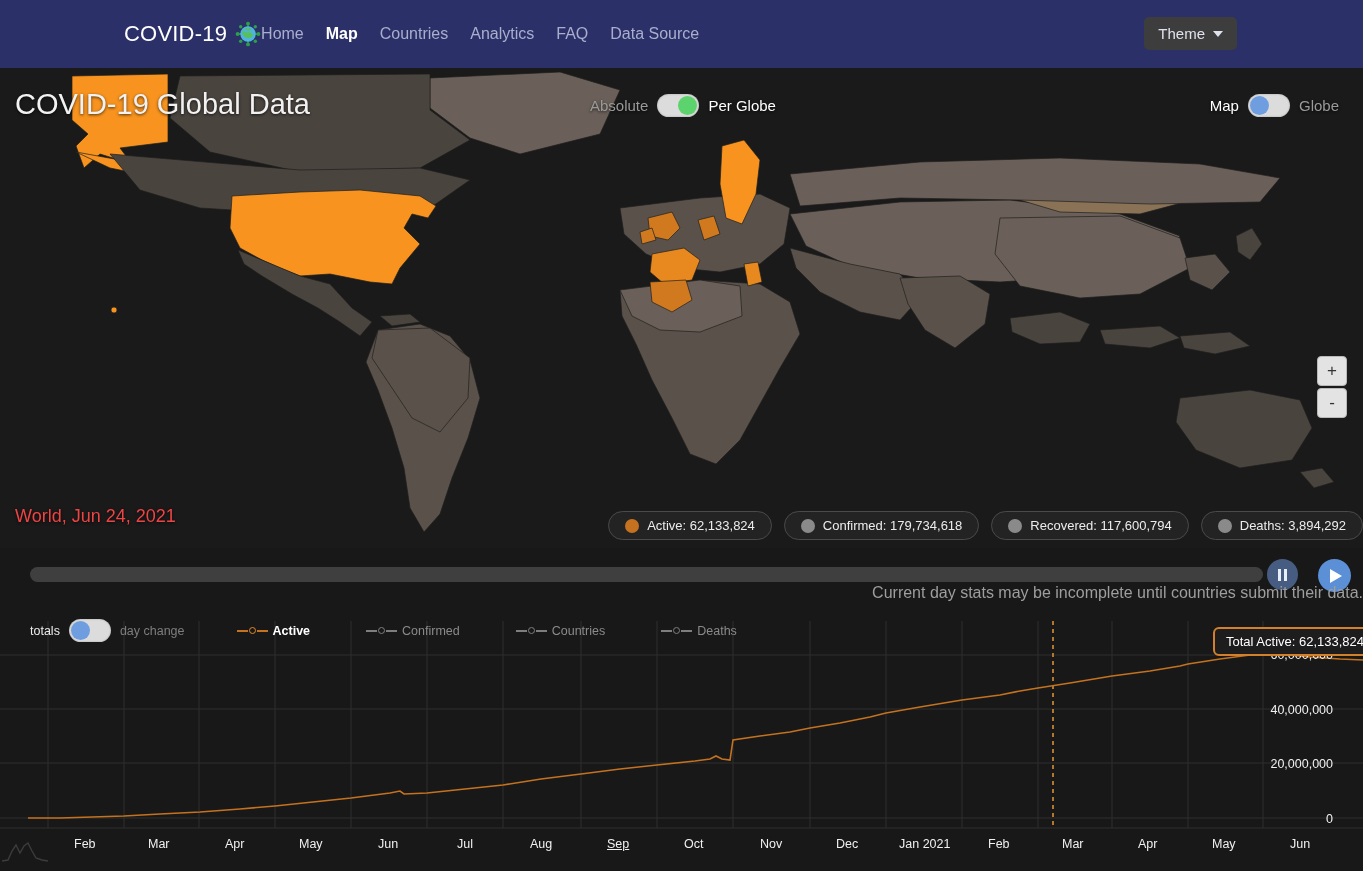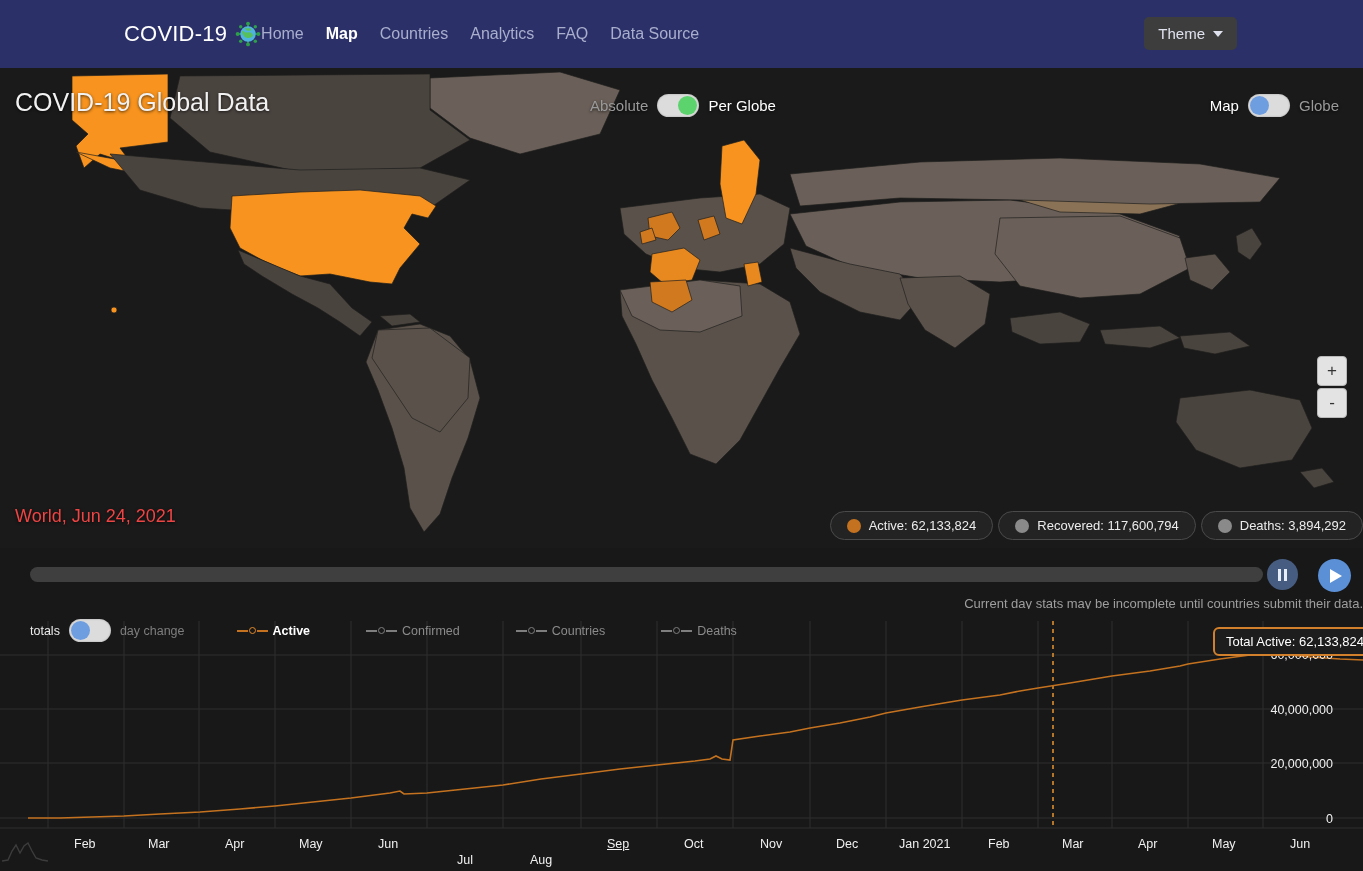--- a/index.html
+++ b/index.html
@@ -47,21 +47,21 @@
   
   .map-area {
     position: absolute; top: 68px; left: 0;
     width: 1363px; height: 480px;
     background: #1a1a1a;
     overflow: hidden;
   }
   .map-svg { position: absolute; top: 0; left: 0; }
   .map-title {
     position: absolute; left: 15px; top: 20px;
-    color: #f2f2f2; font-size: 25px; z-index: 5;
+    color: #f2f2f2; font-size: 29px; z-index: 5;
     text-shadow: 0 1px 3px rgba(0,0,0,.7);
   }
   .map-date {
     position: absolute; left: 15px; top: 438px;
     color: #ef4444; font-size: 18px; z-index: 5;
     text-shadow: 0 1px 3px rgba(0,0,0,.7);
   }
 
   
   .toggle-group {
@@ -93,21 +93,21 @@
   .zoom-btn {
     width: 30px; height: 30px; background: #e3e3e3; color: #333;
     border: 1px solid #b9b9b9; border-radius: 4px;
     font-size: 17px; line-height: 28px; text-align: center; cursor: pointer;
     font-family: "Liberation Sans", sans-serif;
   }
 
   
   .stats {
     position: absolute; right: 0px; top: 443px; z-index: 6;
-    display: flex; gap: 5px;
+    display: flex; gap: 12px;
   }
   .stat-pill {
     display: flex; align-items: center; gap: 8px;
     background: #232323; border: 1px solid #4a4a4a;
     border-radius: 16px; padding: 6px 16px;
     color: #ececec; font-size: 13px; white-space: nowrap; cursor: pointer;
   }
   .stat-dot { width: 14px; height: 14px; border-radius: 50%; background: #8a8a8a; flex: none; }
   .stat-dot.active { background: #c4721f; }
 
@@ -128,22 +128,22 @@
   .pause-btn { left: 1267px; width: 31px; height: 31px; background: rgba(110,150,215,.55); }
   .play-btn  { left: 1318px; width: 33px; height: 33px; background: #5b8fd6; }
   .pause-glyph { display: flex; gap: 3px; }
   .pause-glyph i { width: 3px; height: 12px; background: #e8eef8; display: block; }
   .play-glyph {
     width: 0; height: 0; margin-left: 3px;
     border-top: 7px solid transparent; border-bottom: 7px solid transparent;
     border-left: 12px solid #ffffff;
   }
   .timeline-note {
-    position: absolute; right: 0px; top: 48px;
-    color: #9e9e9e; font-size: 13px;
+    position: absolute; right: 0px; top: 36px;
+    color: #9e9e9e; font-size: 16px;
   }
 
   
   .chart-area {
     position: absolute; top: 609px; left: 0;
     width: 1363px; height: 261px; background: #181818;
   }
   .legend {
     position: absolute; top: 10px; left: 30px; z-index: 4;
     display: flex; align-items: center; gap: 0px; font-size: 12.5px;
@@ -302,20 +302,24 @@
       <div class="zoom-btn">-</div>
     </div>
 
     <div class="stats">
       <div class="stat-pill">
         <span class="stat-dot active"></span>
         <span>Active: 62,133,824</span>
       </div>
       <div class="stat-pill">
         <span class="stat-dot"></span>
+        <span>Confirmed: 179,734,618</span>
+      </div>
+      <div class="stat-pill">
+        <span class="stat-dot"></span>
         <span>Recovered: 117,600,794</span>
       </div>
       <div class="stat-pill">
         <span class="stat-dot"></span>
         <span>Deaths: 3,894,292</span>
       </div>
     </div>
   </div>
 
   <div class="timeline">
@@ -414,22 +418,22 @@
     <div class="y-tick" style="top: 39px;">60,000,000</div>
     <div class="y-tick" style="top: 94px;">40,000,000</div>
     <div class="y-tick" style="top: 148px;">20,000,000</div>
     <div class="y-tick" style="top: 203px;">0</div>
 
     <div class="x-tick" style="left: 74px;">Feb</div>
     <div class="x-tick" style="left: 148px;">Mar</div>
     <div class="x-tick" style="left: 225px;">Apr</div>
     <div class="x-tick" style="left: 299px;">May</div>
     <div class="x-tick" style="left: 378px;">Jun</div>
-    <div class="x-tick" style="left: 457px; margin-top: 16px;">Jul</div>
-    <div class="x-tick" style="left: 530px; margin-top: 16px;">Aug</div>
+    <div class="x-tick" style="left: 457px;">Jul</div>
+    <div class="x-tick" style="left: 530px;">Aug</div>
     <div class="x-tick" style="left: 607px; text-decoration: underline;">Sep</div>
     <div class="x-tick" style="left: 684px;">Oct</div>
     <div class="x-tick" style="left: 760px;">Nov</div>
     <div class="x-tick" style="left: 836px;">Dec</div>
     <div class="x-tick" style="left: 899px;">Jan 2021</div>
     <div class="x-tick" style="left: 988px;">Feb</div>
     <div class="x-tick" style="left: 1062px;">Mar</div>
     <div class="x-tick" style="left: 1138px;">Apr</div>
     <div class="x-tick" style="left: 1212px;">May</div>
     <div class="x-tick" style="left: 1290px;">Jun</div>

